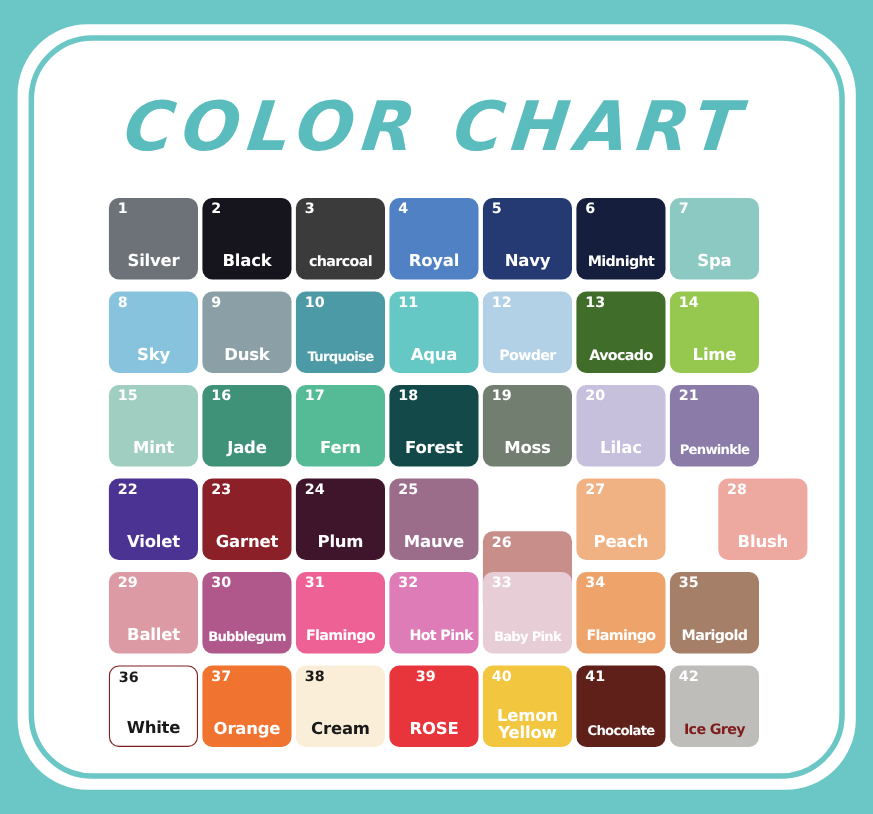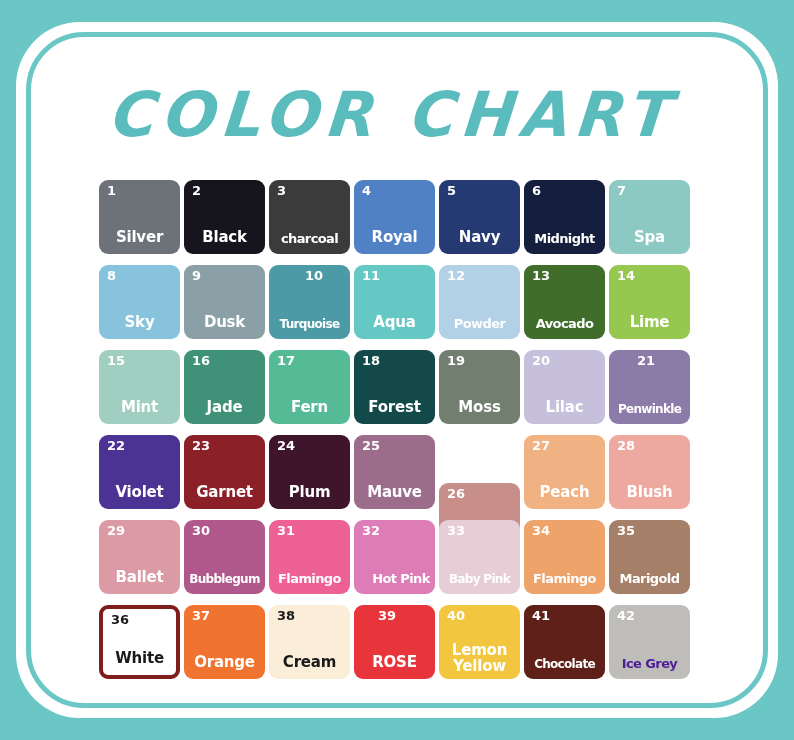--- a/index.html
+++ b/index.html
@@ -116,21 +116,21 @@
     font-weight: bold;
     line-height: 1.02;
     padding: 0 1px;
     box-sizing: border-box;
     white-space: pre-line;
     letter-spacing: -0.2px;
   }
   .swatch.two-line .nm { bottom: 5px; }
   .swatch.tight .nm { font-size: 13px; letter-spacing: -0.6px; }
   .swatch.tighter .nm { font-size: 12px; letter-spacing: -0.7px; }
-  .swatch.bordered { border: 4px solid #7f1d1d; }
+  .swatch.bordered { border: 1px solid #7f1d1d; }
 </style>
 </head>
 <body style="background: rgb(107, 198, 198);">
 
 <div id="chart-root">
 
   <div class="card-outer"></div>
   <div class="card-stroke"></div>
   <div class="card-inner"></div>
 
@@ -167,21 +167,21 @@
       </div>
       <div class="swatch" style="background: rgb(135, 195, 221);">
         <span class="num" style="color: rgb(255, 255, 255);">8</span>
         <span class="nm" style="color: rgb(255, 255, 255);">Sky</span>
       </div>
       <div class="swatch" style="background: rgb(139, 160, 166);">
         <span class="num" style="color: rgb(255, 255, 255);">9</span>
         <span class="nm" style="color: rgb(255, 255, 255);">Dusk</span>
       </div>
       <div class="swatch tighter" style="background: rgb(76, 154, 165);">
-        <span class="num" style="color: rgb(255, 255, 255); margin-left: 28px;">10</span>
+        <span class="num" style="color: rgb(255, 255, 255);">10</span>
         <span class="nm" style="color: rgb(255, 255, 255);">Turquoise</span>
       </div>
       <div class="swatch" style="background: rgb(101, 200, 196);">
         <span class="num" style="color: rgb(255, 255, 255);">11</span>
         <span class="nm" style="color: rgb(255, 255, 255);">Aqua</span>
       </div>
       <div class="swatch tight" style="background: rgb(178, 208, 230);">
         <span class="num" style="color: rgb(255, 255, 255);">12</span>
         <span class="nm" style="color: rgb(255, 255, 255);">Powder</span>
       </div>
@@ -211,21 +211,21 @@
       </div>
       <div class="swatch" style="background: rgb(114, 127, 112);">
         <span class="num" style="color: rgb(255, 255, 255);">19</span>
         <span class="nm" style="color: rgb(255, 255, 255);">Moss</span>
       </div>
       <div class="swatch" style="background: rgb(198, 192, 221);">
         <span class="num" style="color: rgb(255, 255, 255);">20</span>
         <span class="nm" style="color: rgb(255, 255, 255);">Lilac</span>
       </div>
       <div class="swatch tighter" style="background: rgb(139, 123, 168);">
-        <span class="num" style="color: rgb(255, 255, 255); margin-left: 20px;">21</span>
+        <span class="num" style="color: rgb(255, 255, 255);">21</span>
         <span class="nm" style="color: rgb(255, 255, 255);">Penwinkle</span>
       </div>
       <div class="swatch" style="background: rgb(74, 51, 146);">
         <span class="num" style="color: rgb(255, 255, 255);">22</span>
         <span class="nm" style="color: rgb(255, 255, 255);">Violet</span>
       </div>
       <div class="swatch" style="background: rgb(139, 32, 40);">
         <span class="num" style="color: rgb(255, 255, 255);">23</span>
         <span class="nm" style="color: rgb(255, 255, 255);">Garnet</span>
       </div>
@@ -239,21 +239,21 @@
       </div>
       <div class="swatch two-line" style="background: rgb(200, 142, 138); margin-top: 48px;">
         <span class="num" style="color: rgb(255, 255, 255);">26</span>
         <span class="nm" style="color: rgb(255, 255, 255);">Sweet
 Pea</span>
       </div>
       <div class="swatch" style="background: rgb(240, 177, 131);">
         <span class="num" style="color: rgb(255, 255, 255);">27</span>
         <span class="nm" style="color: rgb(255, 255, 255);">Peach</span>
       </div>
-      <div class="swatch" style="background: rgb(237, 168, 160);">
+      <div class="swatch" style="background: rgb(237, 168, 160); margin-left: 44px;">
         <span class="num" style="color: rgb(255, 255, 255);">28</span>
         <span class="nm" style="color: rgb(255, 255, 255);">Blush</span>
       </div>
       <div class="swatch" style="background: rgb(220, 154, 164);">
         <span class="num" style="color: rgb(255, 255, 255);">29</span>
         <span class="nm" style="color: rgb(255, 255, 255);">Ballet</span>
       </div>
       <div class="swatch tighter" style="background: rgb(176, 88, 140);">
         <span class="num" style="color: rgb(255, 255, 255);">30</span>
         <span class="nm" style="color: rgb(255, 255, 255);">Bubblegum</span>
@@ -298,17 +298,17 @@
         <span class="num" style="color: rgb(255, 255, 255);">40</span>
         <span class="nm" style="color: rgb(255, 255, 255);">Lemon
 Yellow</span>
       </div>
       <div class="swatch tighter" style="background: rgb(94, 32, 25);">
         <span class="num" style="color: rgb(255, 255, 255);">41</span>
         <span class="nm" style="color: rgb(255, 255, 255);">Chocolate</span>
       </div>
       <div class="swatch tight" style="background: rgb(191, 189, 186);">
         <span class="num" style="color: rgb(255, 255, 255);">42</span>
-        <span class="nm" style="color: #4c1d95;">Ice Grey</span>
+        <span class="nm" style="color: #7f1d1d;">Ice Grey</span>
       </div>
     </div>
 
 </div>
 
 </body></html>

